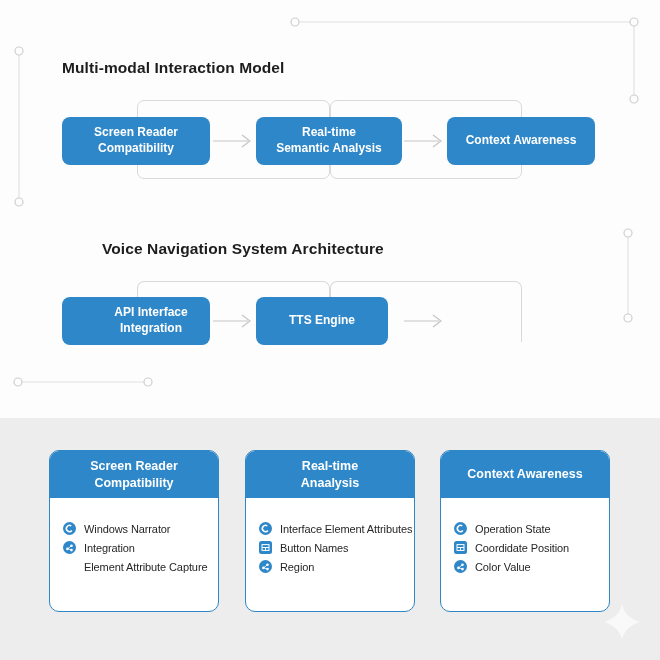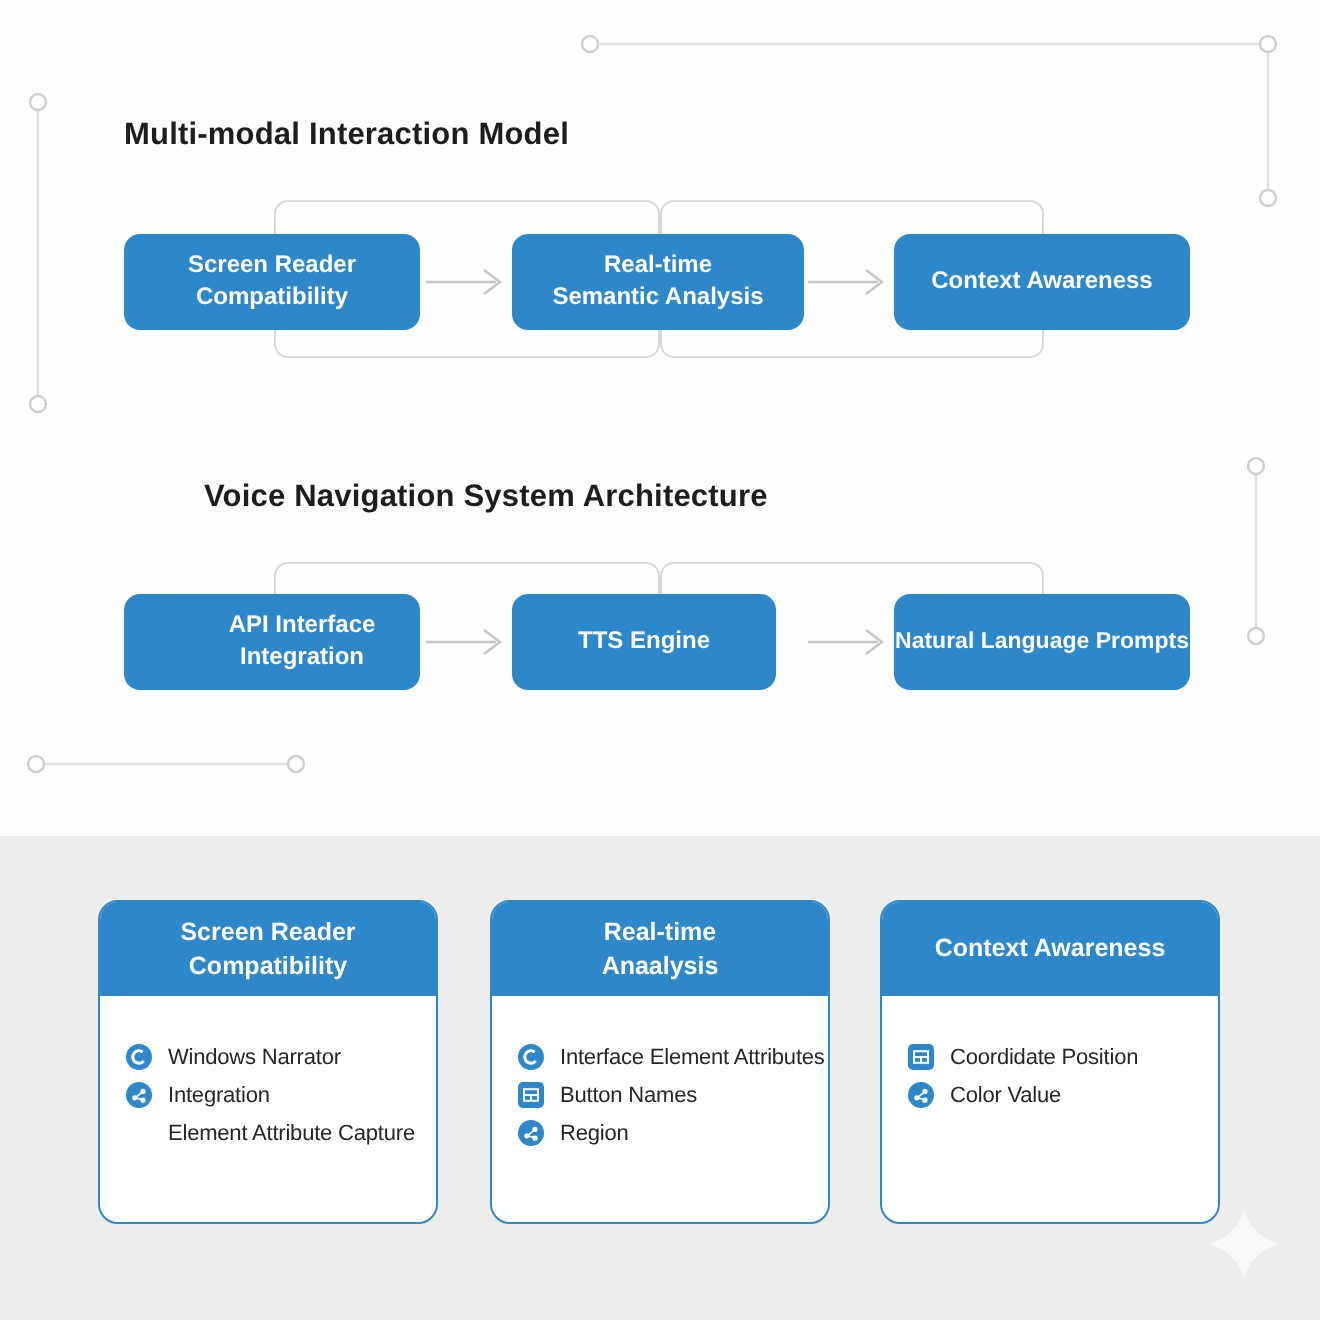--- a/index.html
+++ b/index.html
@@ -98,24 +98,20 @@
   <div class="bracket b2b"></div>
 
   <div class="node n4">
     <div class="ln">API Interface</div>
     <div class="ln">Integration</div>
   </div>
   <div class="node n5">
     <div class="ln">TTS Engine</div>
     <div class="ln"></div>
   </div>
-  <div class="node n6">
-    <div class="ln">Natural Language Prompts</div>
-    <div class="ln"></div>
-  </div>
 
   <svg class="decor">
     <g stroke="#c6c6c6" stroke-width="1.2" fill="none">
       <path d="M213,141 H248 M242,135 L250,141 L242,147"></path>
       <path d="M404,141 H439 M433,135 L441,141 L433,147"></path>
       <path d="M213,321 H248 M242,315 L250,321 L242,327"></path>
       <path d="M404,321 H439 M433,315 L441,321 L433,327"></path>
     </g>
   </svg>
 
@@ -204,20 +200,29 @@
 
   <div class="card c3">
     <div class="card-head">
       <div>Context Awareness</div>
       <div></div>
     </div>
     <div class="card-body">
       <div class="item-row">
         <span class="icon-box">
           <svg width="13" height="13">
+              <circle cx="6.5" cy="6.5" r="6.5" fill="#2e87c8"></circle>
+              <circle cx="6.5" cy="6.5" r="3.1" fill="none" stroke="#fff" stroke-width="1.5" stroke-dasharray="14 6" transform="rotate(40 6.5 6.5)"></circle>
+            </svg>
+        </span>
+        <span class="txt">Operation State</span>
+      </div>
+      <div class="item-row">
+        <span class="icon-box">
+          <svg width="13" height="13">
               <rect width="13" height="13" rx="2.5" fill="#2e87c8"></rect>
               <rect x="3" y="3.6" width="7" height="5.8" fill="none" stroke="#fff" stroke-width="1"></rect>
               <line x1="3" y1="6.5" x2="10" y2="6.5" stroke="#fff" stroke-width="1"></line>
               <line x1="6.5" y1="6.5" x2="6.5" y2="9.4" stroke="#fff" stroke-width="1"></line>
             </svg>
         </span>
         <span class="txt">Coordidate Position</span>
       </div>
       <div class="item-row">
         <span class="icon-box">

